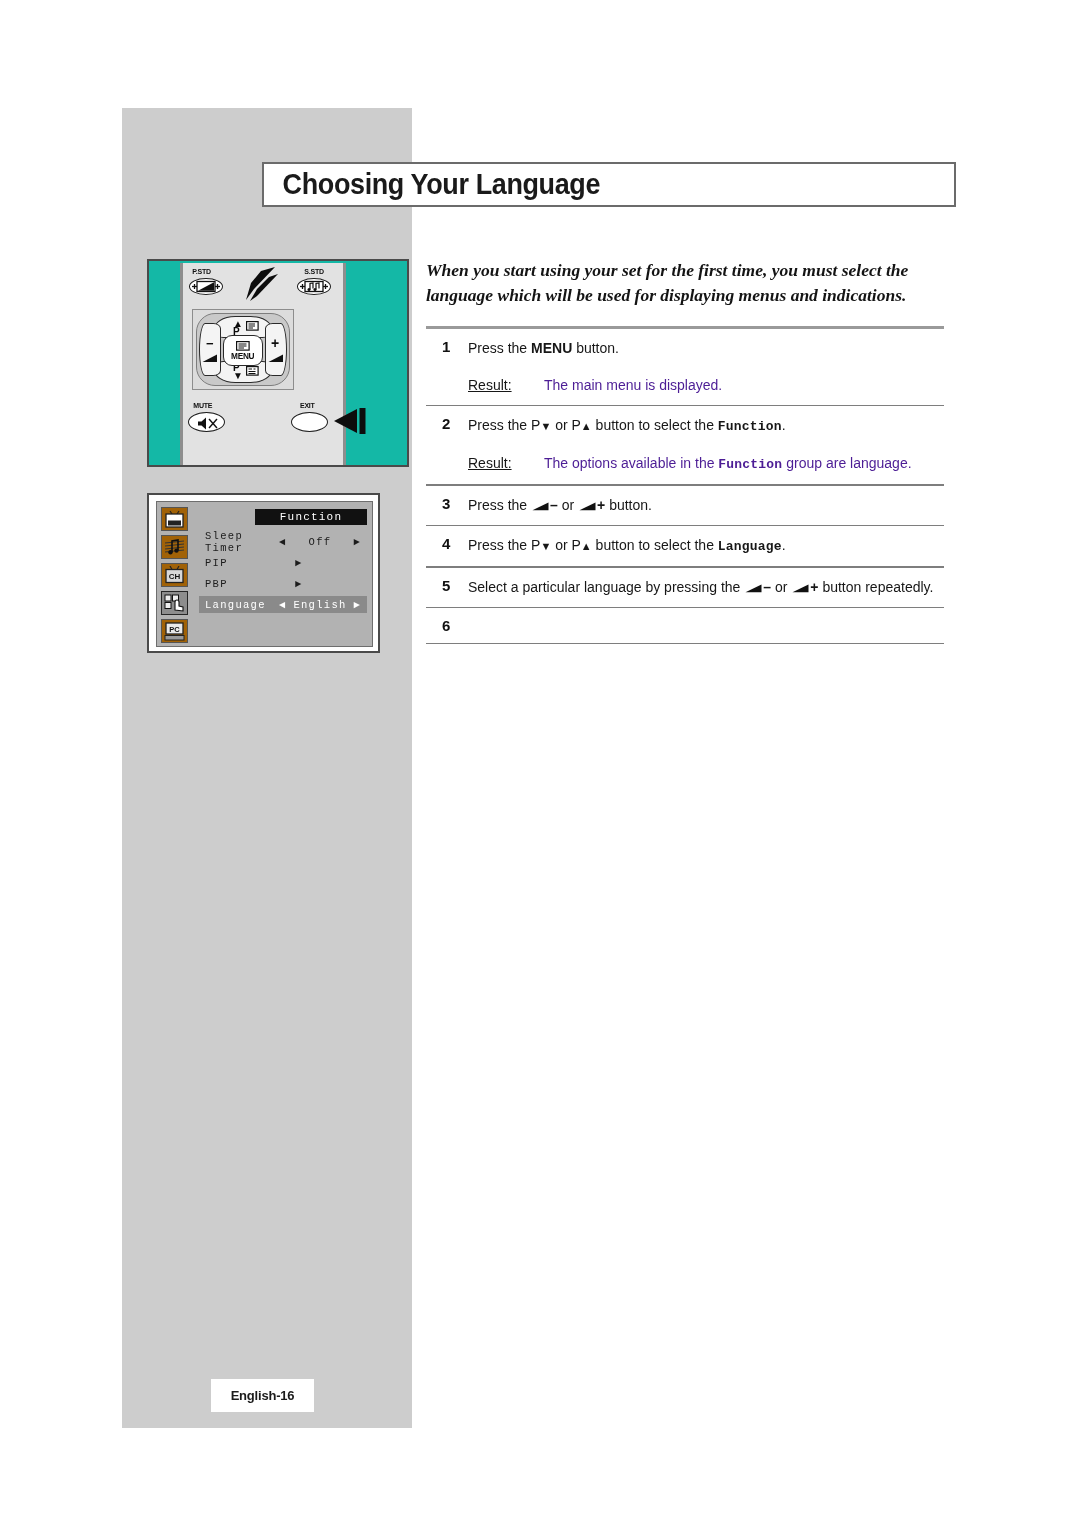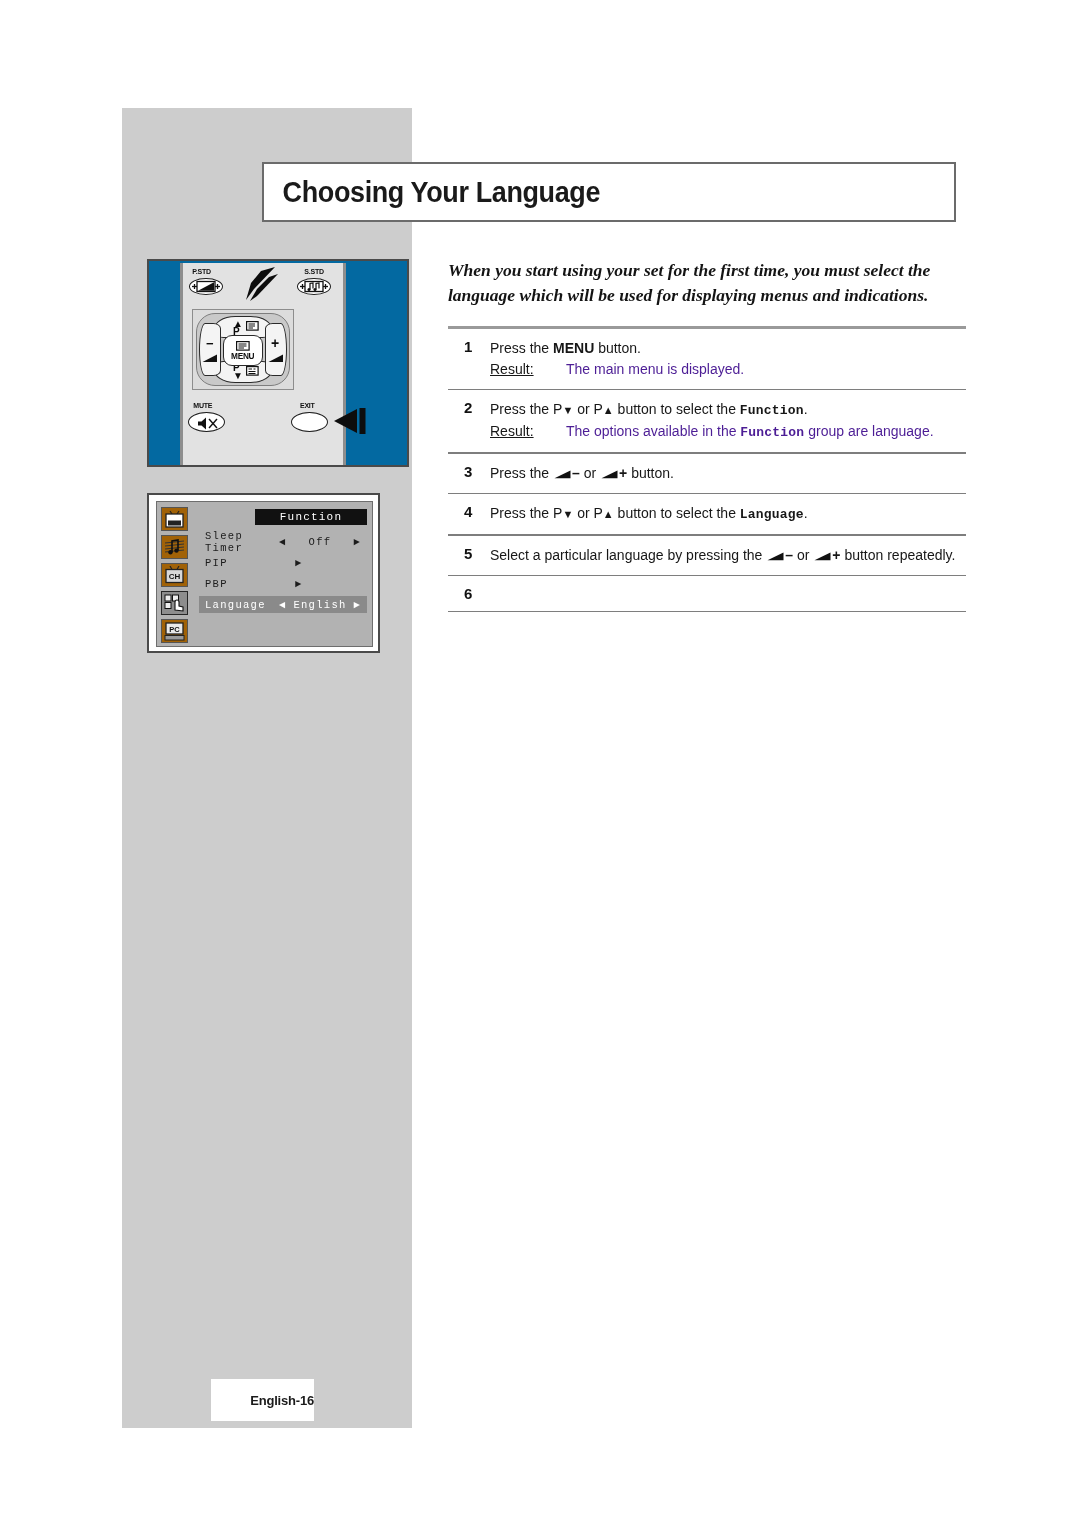--- a/index.html
+++ b/index.html
@@ -24,21 +24,21 @@
     height: 1320px;
     background: #cdcdcd;
   }
 
   
   #title-bar {
     position: absolute;
     left: 262px;
     top: 162px;
     width: 694px;
-    height: 60px;
+    height: 45px;
     background: #ffffff;
     border: 2px solid #6b6b6b;
     box-sizing: border-box;
     display: flex;
     align-items: center;
   }
   #title-text {
     font-family: "Liberation Sans", sans-serif;
     font-weight: bold;
     font-size: 29px;
@@ -49,21 +49,21 @@
     transform-origin: left center;
   }
 
   
   #remote-figure {
     position: absolute;
     left: 147px;
     top: 259px;
     width: 262px;
     height: 208px;
-    background: #0369a1;
+    background: #14b8a6;
     border: 2px solid #4a4a4a;
     box-sizing: border-box;
   }
   #remote-body {
     position: absolute;
     left: 31px;
     top: 2px;
     width: 166px;
     height: 202px;
     background: #e2e2e2;
@@ -238,38 +238,38 @@
   .osd-row .r-ctrl { flex: 1; display: flex; align-items: center; justify-content: space-between; padding-right: 6px; }
   .osd-row .r-val { flex: 1; text-align: center; }
   .osd-row .r-submenu { padding-left: 16px; }
 
   
   #footer-chip {
     position: absolute;
     left: 211px;
     top: 1379px;
     width: 103px;
-    height: 42px;
+    height: 33px;
     background: #ffffff;
     display: flex;
     align-items: center;
-    justify-content: flex-end;
+    justify-content: center;
   }
   #footer-text {
     font-family: "Liberation Sans", sans-serif;
     font-size: 13px;
     font-weight: bold;
     color: #1b1b1b;
     letter-spacing: -0.2px;
   }
 
   
   #content {
     position: absolute;
-    left: 448px;
+    left: 426px;
     top: 258px;
     width: 518px;
   }
   #intro {
     font-family: "Liberation Serif", serif;
     font-style: italic;
     font-weight: bold;
     font-size: 17.5px;
     line-height: 25px;
     color: #141414;
@@ -301,21 +301,21 @@
   .step-body {
     flex: 1;
     font-family: "Liberation Sans", sans-serif;
     font-size: 14px;
     line-height: 21px;
     color: #171717;
   }
   .step-body.justify { text-align: justify; }
   .result-line {
     display: flex;
-    margin-top: 0;
+    margin-top: 16px;
   }
   .result-word {
     flex: 0 0 76px;
     text-decoration: underline;
     font-family: "Liberation Sans", sans-serif;
     font-size: 14px;
     color: #171717;
   }
   .result-text {
     flex: 1;

